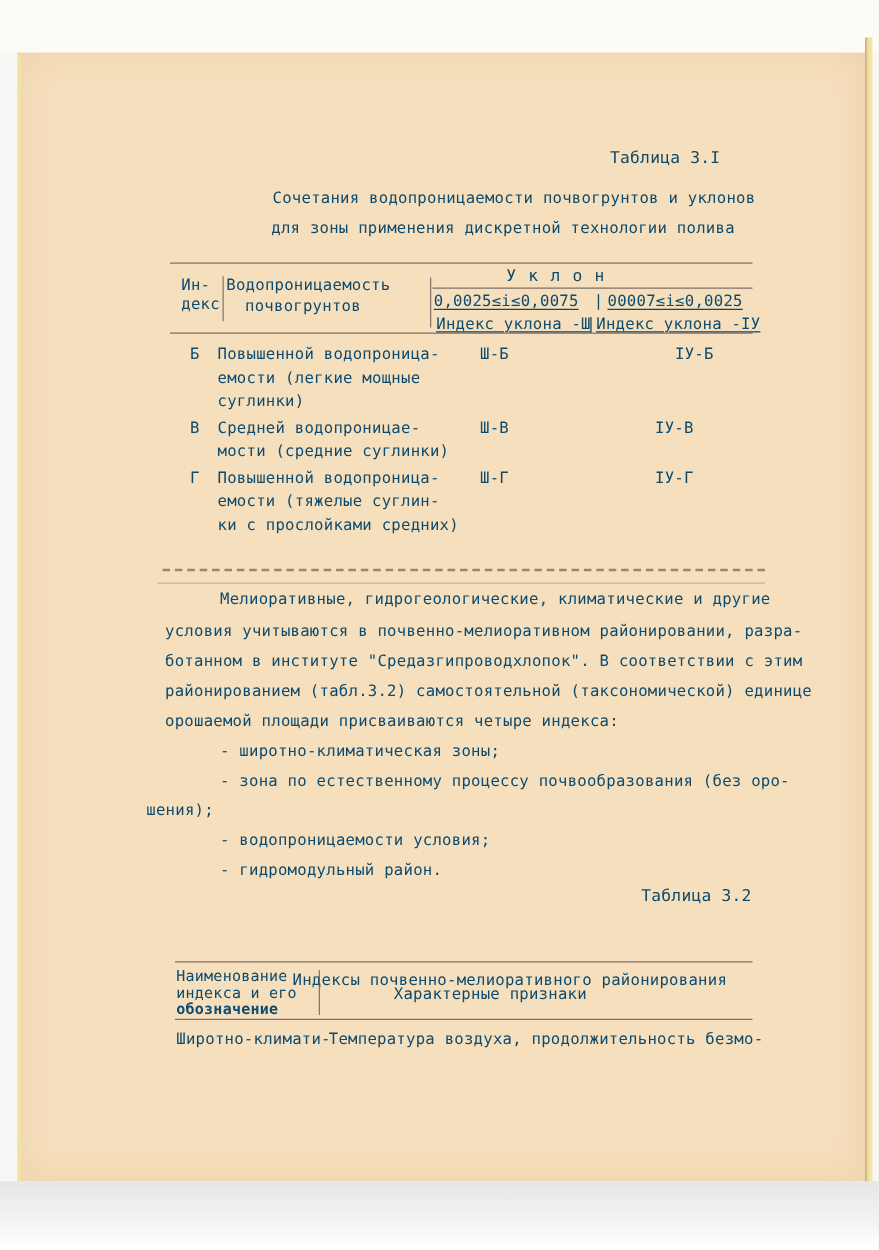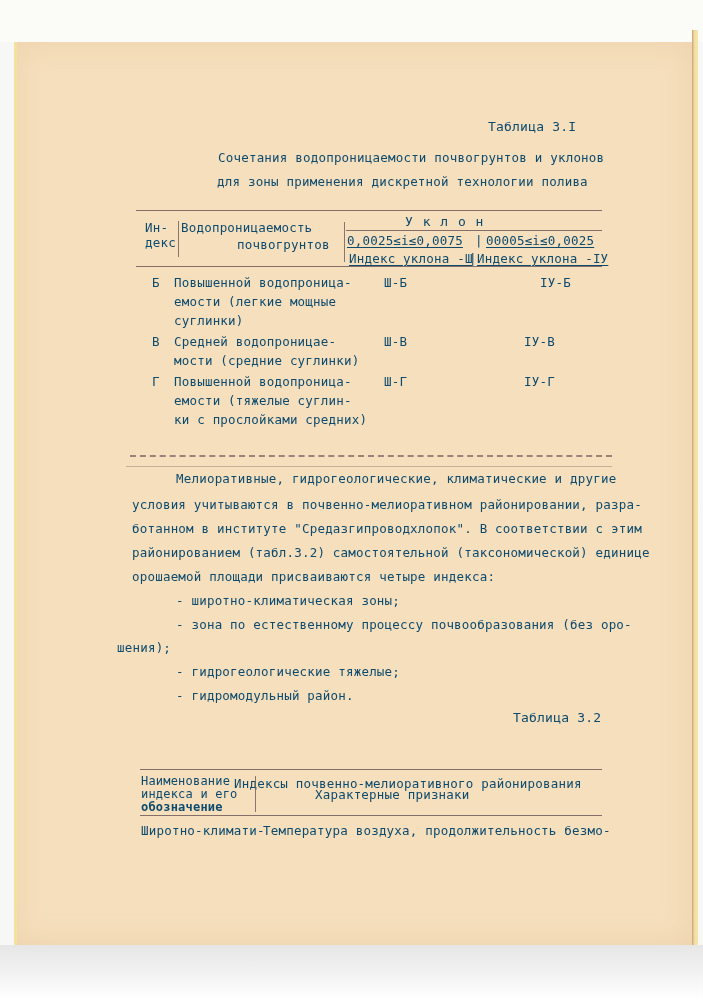--- a/index.html
+++ b/index.html
@@ -44,28 +44,28 @@
 <div class="t" style="left:488px;top:120px;font-size:13px;">Таблица 3.I</div>
 <div class="t" style="left:218px;top:151px;">Сочетания водопроницаемости почвогрунтов и уклонов</div>
 <div class="t" style="left:217px;top:175px;">для зоны применения дискретной технологии полива</div>
 
 <div class="hr" style="left:136px;top:210px;width:466px;"></div>
 
 <div class="t" style="left:145px;top:221px;">Ин-</div>
 <div class="t" style="left:145px;top:236px;">декс</div>
 <div class="vbar" style="left:178px;top:221px;height:36px;"></div>
 <div class="t" style="left:181px;top:221px;">Водопроницаемость</div>
-<div class="t" style="left:196px;top:238px;margin-left:41px;">почвогрунтов</div>
+<div class="t" style="left:196px;top:238px;">почвогрунтов</div>
 
 <div class="vbar" style="left:344px;top:222px;height:40px;"></div>
 <div class="t" style="left:405px;top:215px;font-size:13px;letter-spacing:1px;">У к л о н</div>
 <div class="hr" style="left:346px;top:230px;width:256px;"></div>
 <div class="t u" style="left:347px;top:234px;text-decoration:underline;">0,0025≤i≤0,0075</div>
 <div class="t" style="left:475px;top:234px;">|</div>
-<div class="t u" style="left:486px;top:234px;">00005≤i≤0,0025</div>
+<div class="t u" style="left:486px;top:234px;">00007≤i≤0,0025</div>
 <div class="t u" style="left:349px;top:252px;">Индекс уклона -Ш</div>
 <div class="t" style="left:469px;top:252px;">|</div>
 <div class="t u" style="left:477px;top:252px;">Индекс уклона -IУ</div>
 
 <div class="hr" style="left:136px;top:266px;width:466px;"></div>
 
 <div>
   <div class="t" style="left:152px;top:276px;">Б</div>
   <div class="t" style="left:174px;top:276px;">Повышенной водопроница-</div>
   <div class="t" style="left:174px;top:295px;">емости (легкие мощные</div>
@@ -96,21 +96,21 @@
 
 <div class="t" style="left:176px;top:472px;">Мелиоративные, гидрогеологические, климатические и другие</div>
 <div class="t" style="left:132px;top:498px;">условия учитываются в почвенно-мелиоративном районировании, разра-</div>
 <div class="t" style="left:132px;top:522px;">ботанном в институте "Средазгипроводхлопок". В соответствии с этим</div>
 <div class="t" style="left:132px;top:546px;">районированием (табл.3.2) самостоятельной (таксономической) единице</div>
 <div class="t" style="left:132px;top:570px;">орошаемой площади присваиваются четыре индекса:</div>
 
 <div class="t" style="left:176px;top:594px;">- широтно-климатическая зоны;</div>
 <div class="t" style="left:176px;top:618px;">- зона по естественному процессу почвообразования (без оро-</div>
 <div class="t" style="left:117px;top:641px;">шения);</div>
-<div class="t" style="left:176px;top:665px;">- гидрогеологические тяжелые;</div>
+<div class="t" style="left:176px;top:665px;">- водопроницаемости условия;</div>
 <div class="t" style="left:176px;top:689px;">- гидромодульный район.</div>
 
 <div class="t" style="left:513px;top:711px;font-size:13px;">Таблица 3.2</div>
 <div class="t" style="left:234px;top:777px;">Индексы почвенно-мелиоративного районирования</div>
 
 <div class="hr" style="left:140px;top:769px;width:462px;"></div>
 <div class="t" style="left:141px;top:775px;font-size:12px;line-height:12px;">Наименование</div>
 <div class="t" style="left:141px;top:788px;font-size:12px;line-height:12px;">индекса и его</div>
 <div class="t" style="left:141px;top:801px;font-size:12px;line-height:12px;font-weight:bold;">обозначение</div>
 <div class="vbar" style="left:255px;top:776px;height:36px;"></div>

